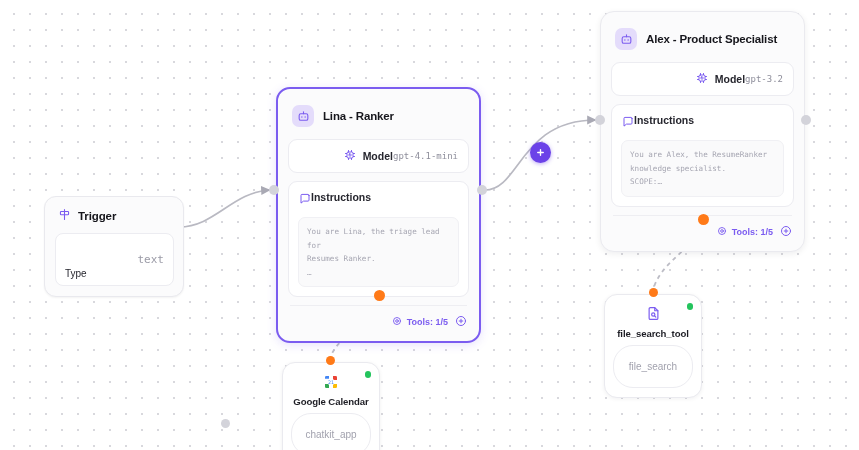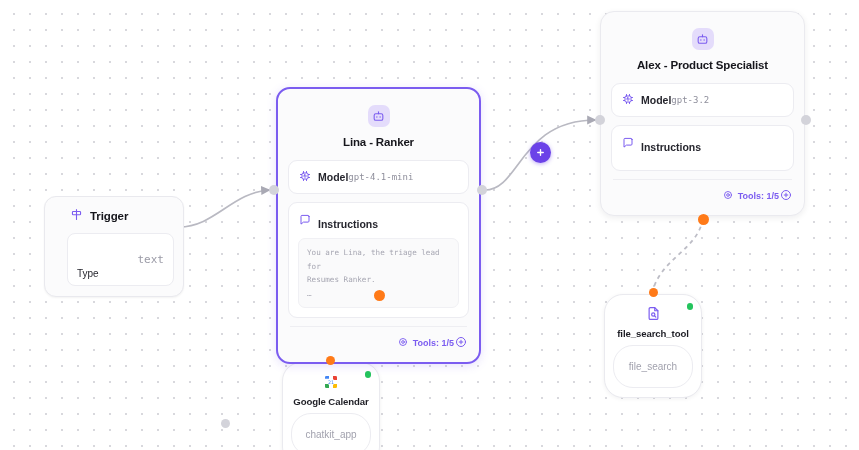--- a/index.html
+++ b/index.html
@@ -25,21 +25,21 @@
   }
   .node { position: absolute; z-index: 2; }
 
   
   .trigger-node {
     left: 44px; top: 196px;
     width: 140px;
     background: #fbfbfc;
     border: 1px solid #e9e9ee;
     border-radius: 12px;
-    padding: 9px 9px 10px 22px;
+    padding: 9px 9px 10px 10px;
     box-shadow: 0 1px 2px rgba(16,17,26,0.05);
   }
   .trigger-head {
     display: flex; align-items: center; gap: 7px;
     padding: 1px 3px 8px 3px;
   }
   .trigger-title {
     font-size: 11.5px; font-weight: bold; color: #16161c;
     letter-spacing: -0.1px;
   }
@@ -70,81 +70,80 @@
   }
   .agent-node.plain {
     border: 1px solid #eaeaef;
   }
   .lina-node { left: 276px; top: 87px; }
   .alex-node { left: 600px; top: 11px; }
 
   .agent-head {
     display: flex; align-items: center; gap: 9px;
     padding: 6px 4px 12px 4px;
-    flex-direction: column;
   }
   .agent-avatar {
     width: 22px; height: 22px;
     background: #e4dcfb;
     border-radius: 7px;
     display: flex; align-items: center; justify-content: center;
     flex: none;
   }
   .agent-title {
     font-size: 11.5px; font-weight: bold; color: #16161c;
     letter-spacing: -0.15px; white-space: nowrap;
   }
 
   .field-card {
     background: #ffffff;
     border: 1px solid #ececf1;
     border-radius: 9px;
     margin-bottom: 8px;
   }
   .model-card {
-    display: flex; align-items: center; justify-content: flex-start;
+    display: flex; align-items: center; justify-content: flex-end;
     padding: 7px 10px;
   }
   .field-label-wrap { display: flex; align-items: center; gap: 7px; }
   .field-label { font-size: 10.5px; font-weight: bold; color: #26262e; }
   .model-value {
     font-size: 9px; color: #8e8e9b;
     font-family: "DejaVu Sans Mono", monospace;
   }
   .instr-card { padding: 8px 9px 9px 9px; }
-  .instr-head { display: flex; align-items: flex-end; gap: 7px; padding: 1px 1px 8px 1px; }
+  .instr-head { display: flex; align-items: flex-start; padding: 1px 1px 8px 1px; }
   .instr-body {
     background: #fafafb;
     border: 1px solid #f0f0f4;
     border-radius: 7px;
     padding: 7px 8px;
     font-family: "DejaVu Sans Mono", monospace;
     font-size: 7.6px;
     line-height: 1.78;
     color: #a6a6b2;
     white-space: pre-wrap;
     min-height: 42px;
   }
   .agent-footer {
     border-top: 1px solid #eeeef2;
     margin: 2px 2px 0 2px;
     padding-top: 7px;
-    display: flex; align-items: center; justify-content: flex-end; gap: 1px;
+    display: flex; align-items: center; justify-content: flex-end; gap: 7px;
   }
   .tools-label {
     display: flex; align-items: center; gap: 5px;
     font-size: 9px; font-weight: bold; color: #7b5cf0;
   }
 
   
   .tool-node {
     width: 98px;
     background: #ffffff;
     border: 1px solid #eaeaef;
-    border-radius: 19px;
+    border-radius: 13px;
     padding: 9px 8px 9px 8px;
     box-shadow: 0 1px 4px rgba(16,17,26,0.06);
     text-align: center;
     position: absolute;
   }
   .gcal-node { left: 282px; top: 362px; text-align: center; }
   .fst-node  { left: 604px; top: 294px; }
   .tool-icon-wrap {
     display: flex; justify-content: center; align-items: center;
     height: 19px; margin-bottom: 5px;
@@ -317,20 +316,23 @@
 
     <div class="field-card instr-card">
       <div class="instr-head">
         <span>
           <svg width="12" height="12" viewBox="0 0 24 24" fill="none" stroke="#7b5cf0" stroke-width="2" stroke-linecap="round" stroke-linejoin="round">
             <path d="M20 4.8v9.4a2 2 0 0 1-2 2H9l-5 4V4.8a2 2 0 0 1 2-2h12a2 2 0 0 1 2 2z"></path>
           </svg>
         </span>
         <span class="field-label">Instructions</span>
       </div>
+      <div class="instr-body">You are Alex, the ResumeRanker
+knowledge specialist.
+SCOPE:…</div>
     </div>
 
     <div class="agent-footer">
       <span class="tools-label">
         <span>
           <svg width="10" height="10" viewBox="0 0 24 24" fill="none" stroke="#7b5cf0" stroke-width="2.2" stroke-linecap="round">
             <circle cx="12" cy="12" r="3.2"></circle>
             <circle cx="12" cy="12" r="8.4"></circle>
           </svg>
         </span>

